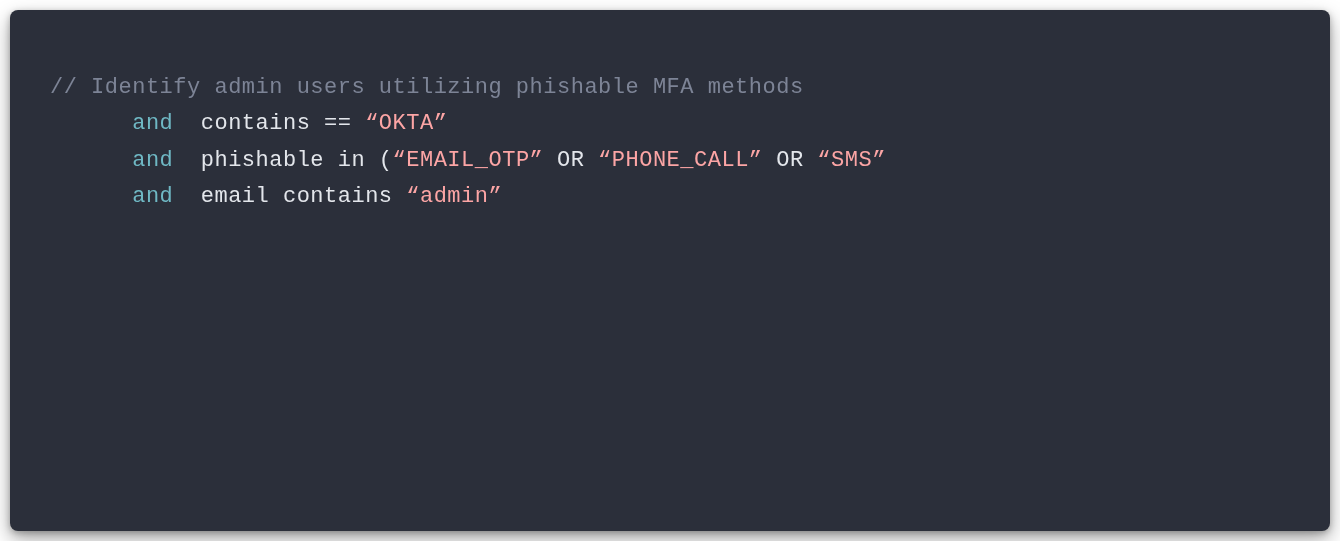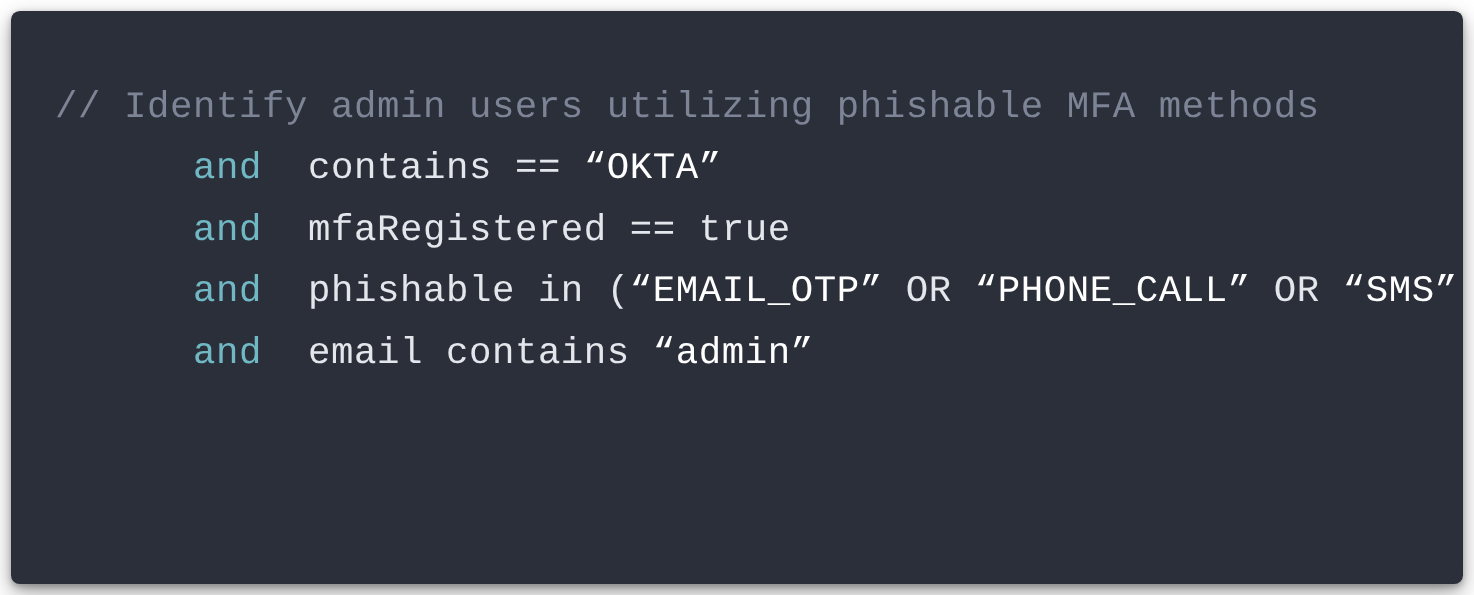--- a/index.html
+++ b/index.html
@@ -15,33 +15,32 @@
     .code-block {
       background: #2b2f3a;
       border-radius: 8px;
       padding: 60px 40px 70px 40px;
       box-shadow: 0 8px 20px rgba(0,0,0,0.35), 0 2px 6px rgba(0,0,0,0.25);
       width: 1320px;
       height: 521px;
       overflow: hidden;
     }
     .line {
-      font-size: 34px;
+      font-size: 22px;
       line-height: 1.65;
       white-space: pre;
       letter-spacing: 0.5px;
     }
     .comment { color: #7d8496; }
     .pipe { color: #e3e6eb; }
     .keyword { color: #6fb8c4; }
     .default { color: #e3e6eb; }
-    .string { color: #ffffff; }
+    .string { color: #fca5a5; }
   </style>
 </head>
 <body>
 
 <div class="code-block">
   <div class="line"><span class="comment">// Identify admin users utilizing phishable MFA methods</span></div>
   <div class="line"><span class="default">      </span><span class="keyword">and</span><span class="default">  contains == </span><span class="string">“OKTA”</span></div>
-  <div class="line"><span class="default">      </span><span class="keyword">and</span><span class="default">  mfaRegistered == true</span></div>
   <div class="line"><span class="default">      </span><span class="keyword">and</span><span class="default">  phishable in (</span><span class="string">“EMAIL_OTP”</span><span class="default"> OR </span><span class="string">“PHONE_CALL”</span><span class="default"> OR </span><span class="string">“SMS”</span></div>
   <div class="line"><span class="default">      </span><span class="keyword">and</span><span class="default">  email contains </span><span class="string">“admin”</span></div>
 </div>
 
 </body></html>

